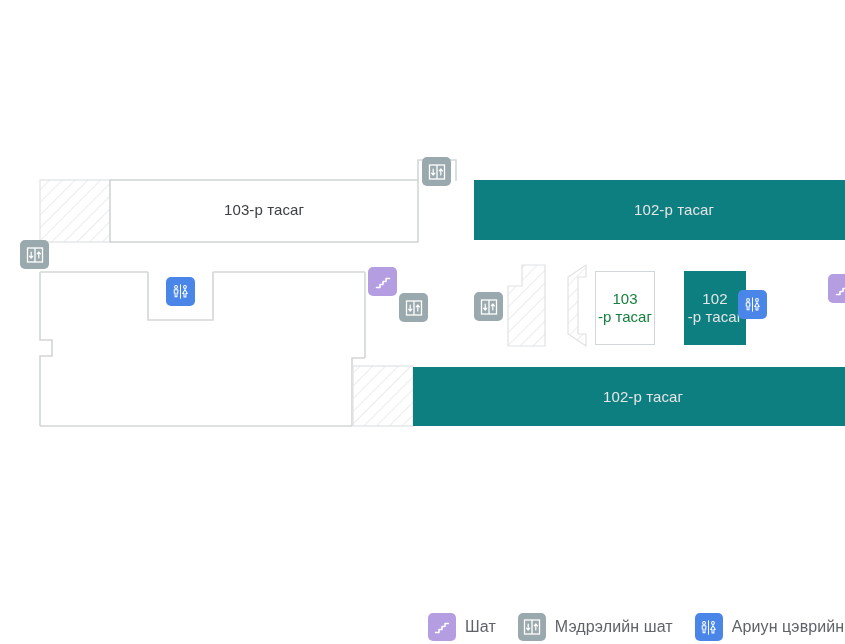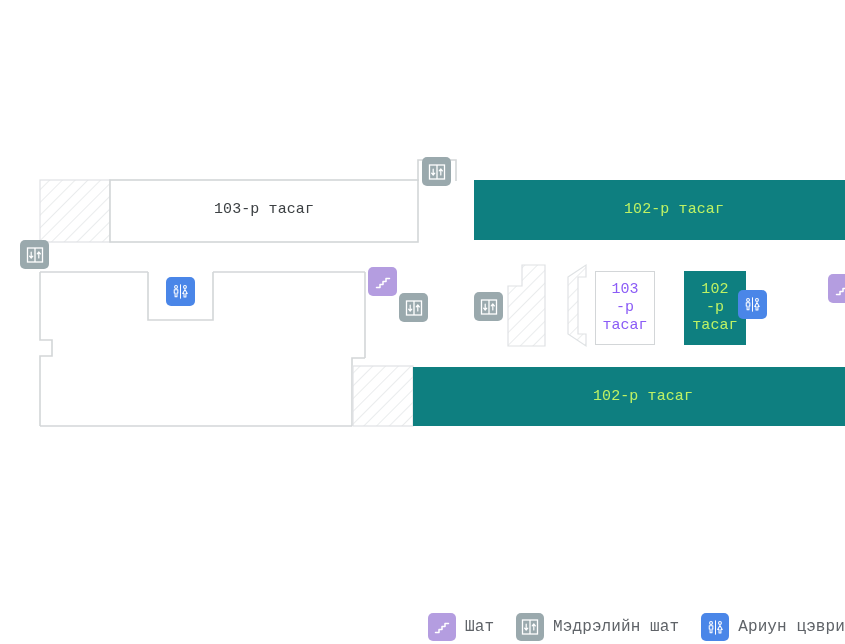--- a/index.html
+++ b/index.html
@@ -15,21 +15,20 @@
     overflow: hidden;
     font-family: "Liberation Sans", sans-serif;
     color: #3c4043;
   }
 
   #map-root {
     position: absolute;
     left: 0; top: 0;
     width: 845px;
     height: 644px;
-    font-family: Liberation Mono, monospace;
   }
 
   .layer {
     position: absolute;
     left: 0; top: 0;
     width: 845px;
     height: 644px;
   }
 
   
@@ -46,40 +45,40 @@
 
   
   .teal-room {
     position: absolute;
     background: #0e7f80;
     display: flex;
     align-items: center;
     justify-content: center;
   }
   .teal-room span {
-    color: #bef264;
+    color: #e5e5e5;
     font-size: 15px;
     letter-spacing: .1px;
     text-align: center;
     white-space: pre-line;
     line-height: 18px;
   }
 
   
   .white-room {
     position: absolute;
     background: #ffffff;
     border: 1px solid #d3d6d8;
     display: flex;
     align-items: center;
     justify-content: center;
     box-sizing: border-box;
   }
   .white-room span {
-    color: #8b5cf6;
+    color: #15803d;
     font-size: 15px;
     text-align: center;
     white-space: pre-line;
     line-height: 18px;
   }
 
   
   .chip {
     position: absolute;
     width: 29px;

